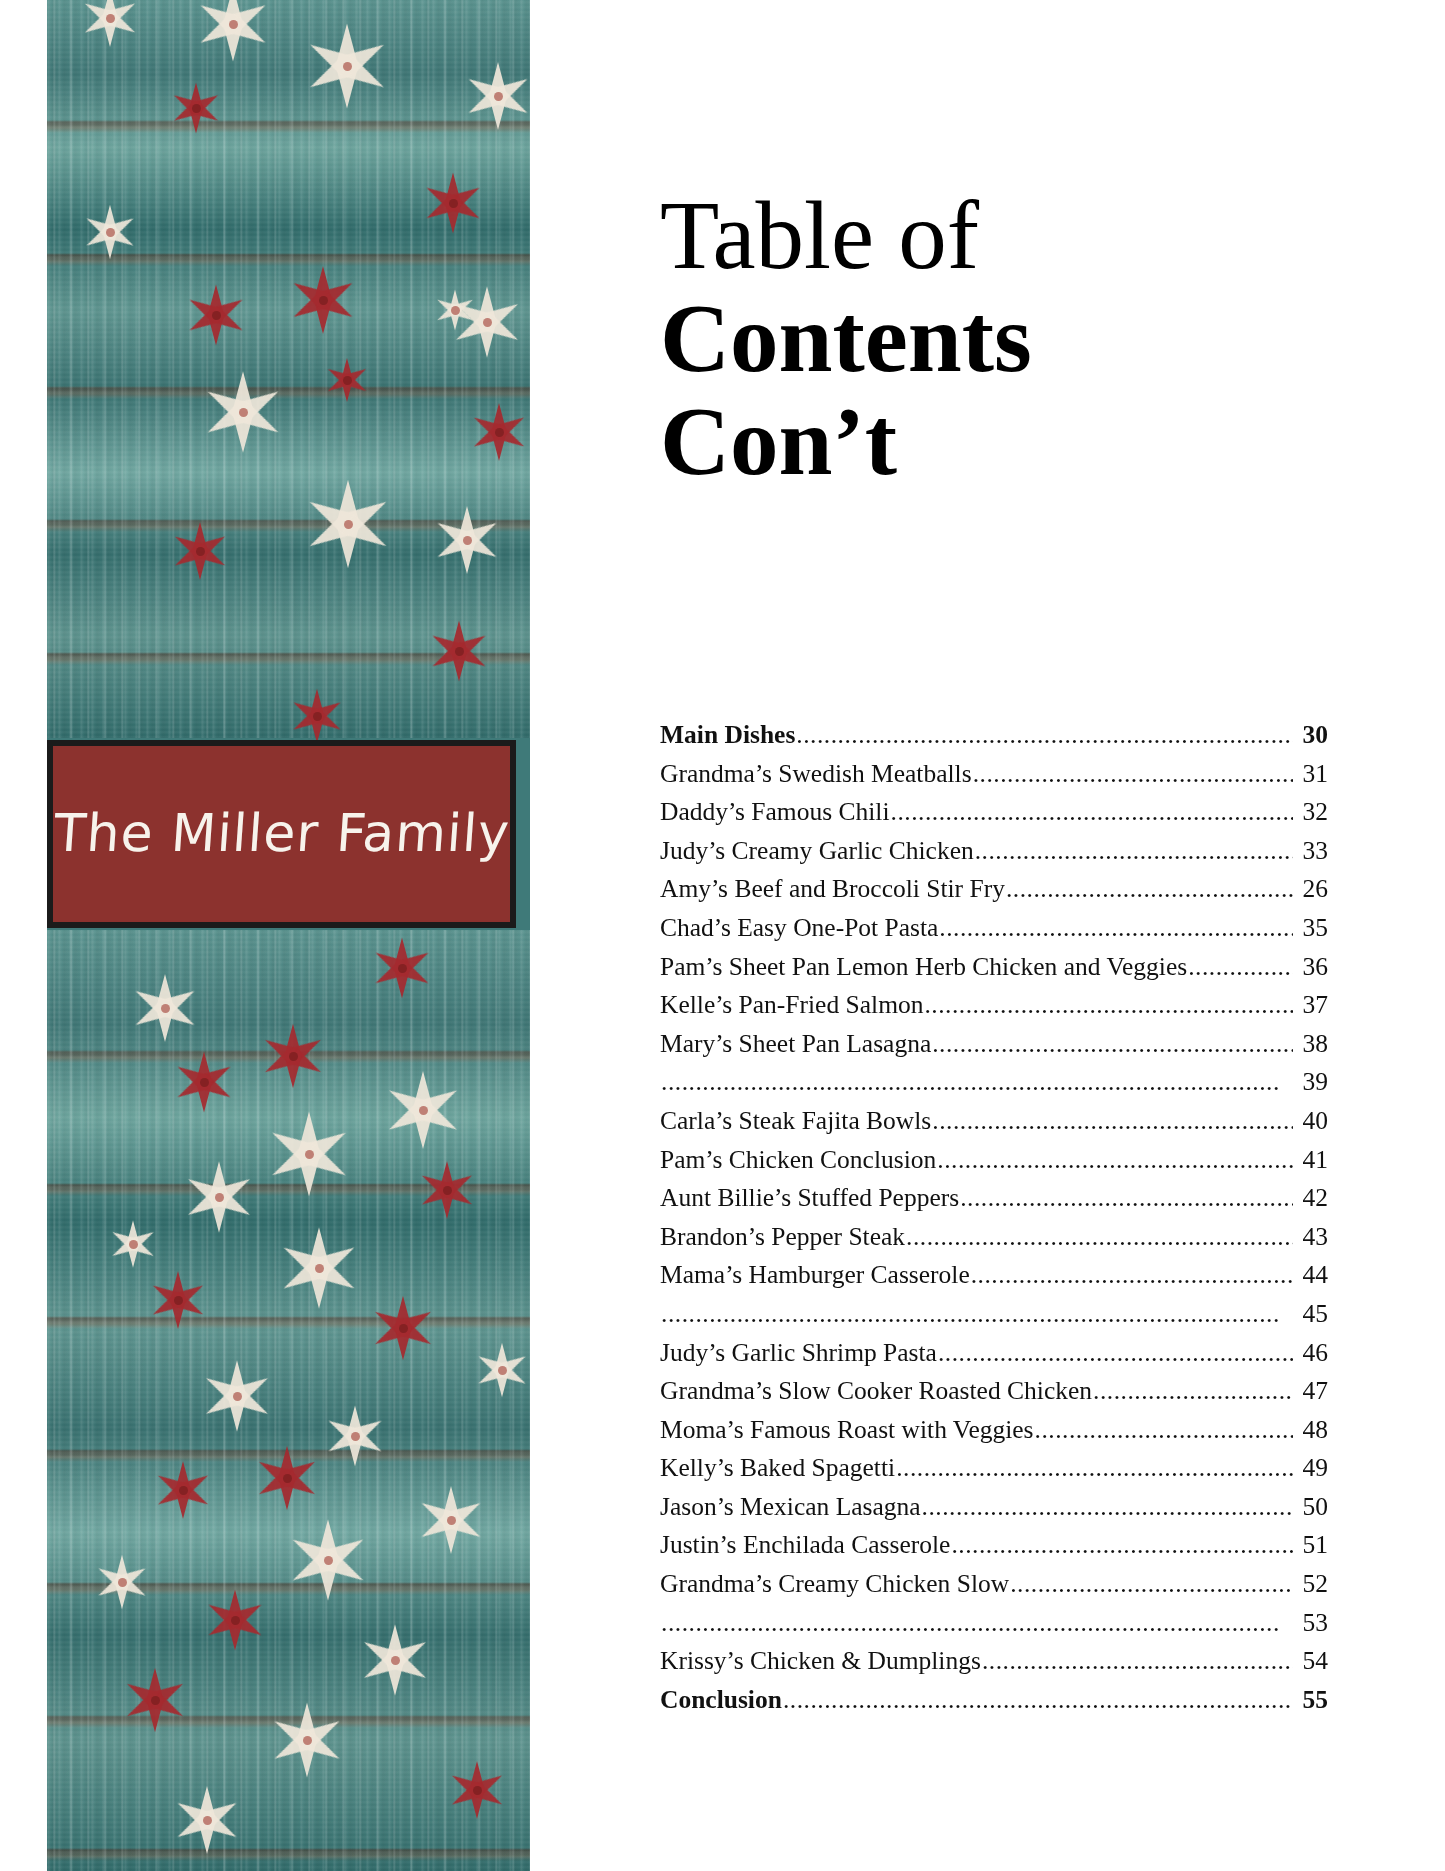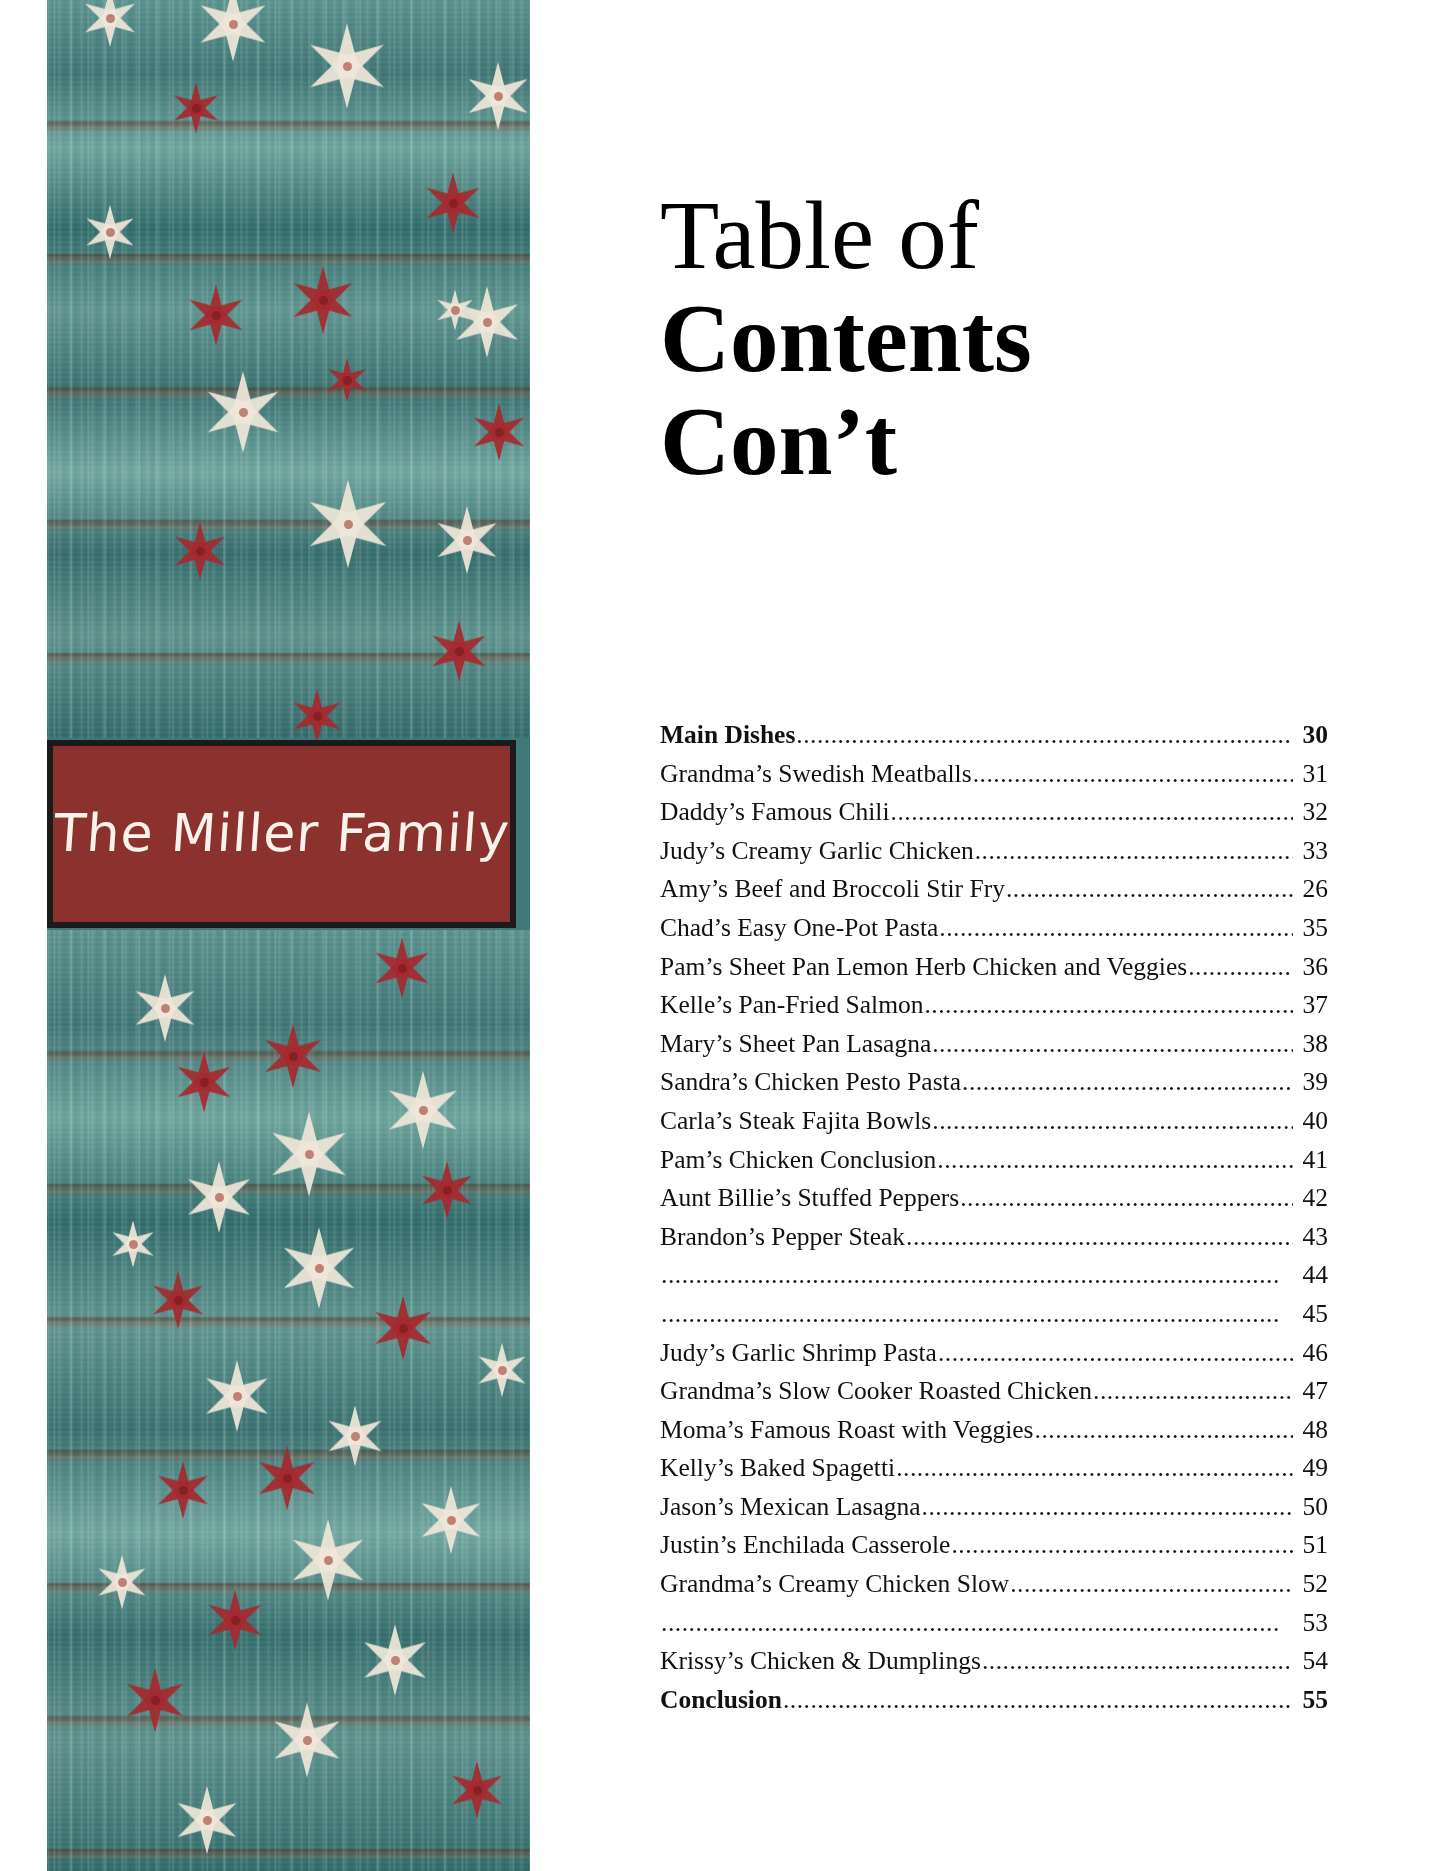--- a/index.html
+++ b/index.html
@@ -655,21 +655,20 @@
           <span class="label">Kelle’s Pan-Fried Salmon</span>
           <span class="leader">..........................................................................................</span>
           <span class="page-num">37</span>
         </div>
         <div class="toc-row">
           <span class="label">Mary’s Sheet Pan Lasagna</span>
           <span class="leader">..........................................................................................</span>
           <span class="page-num">38</span>
         </div>
         <div class="toc-row">
-          <span class="label">Sandra’s Chicken Pesto Pasta</span>
           <span class="leader">..........................................................................................</span>
           <span class="page-num">39</span>
         </div>
         <div class="toc-row">
           <span class="label">Carla’s Steak Fajita Bowls</span>
           <span class="leader">..........................................................................................</span>
           <span class="page-num">40</span>
         </div>
         <div class="toc-row">
           <span class="label">Pam’s Chicken Conclusion</span>
@@ -680,20 +679,21 @@
           <span class="label">Aunt Billie’s Stuffed Peppers</span>
           <span class="leader">..........................................................................................</span>
           <span class="page-num">42</span>
         </div>
         <div class="toc-row">
           <span class="label">Brandon’s Pepper Steak</span>
           <span class="leader">..........................................................................................</span>
           <span class="page-num">43</span>
         </div>
         <div class="toc-row">
+          <span class="label">Mama’s Hamburger Casserole</span>
           <span class="leader">..........................................................................................</span>
           <span class="page-num">44</span>
         </div>
         <div class="toc-row">
           <span class="leader">..........................................................................................</span>
           <span class="page-num">45</span>
         </div>
         <div class="toc-row">
           <span class="label">Judy’s Garlic Shrimp Pasta</span>
           <span class="leader">..........................................................................................</span>

